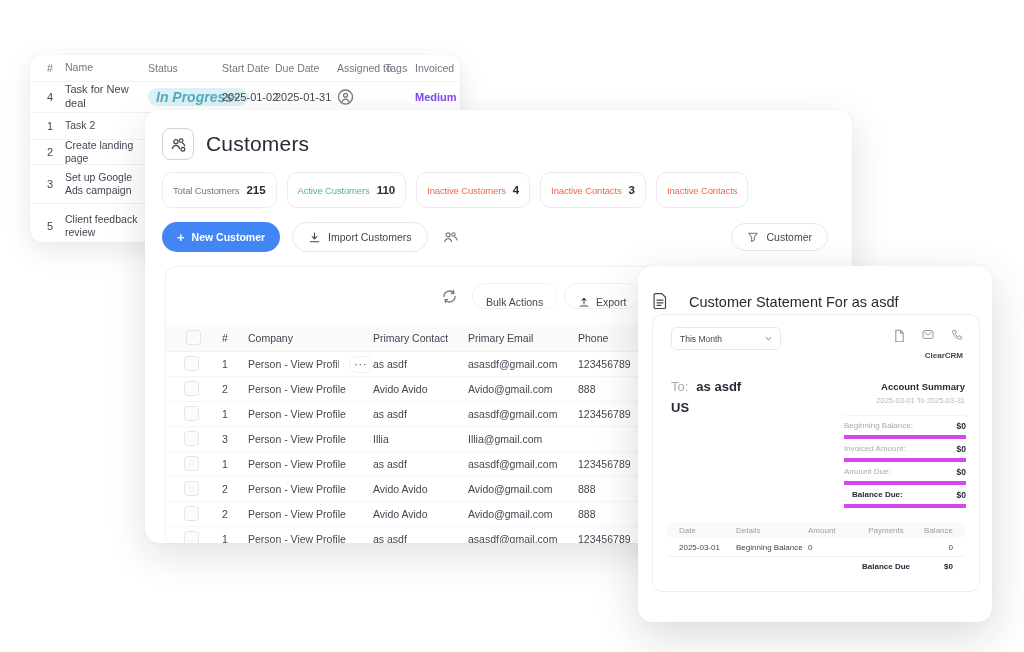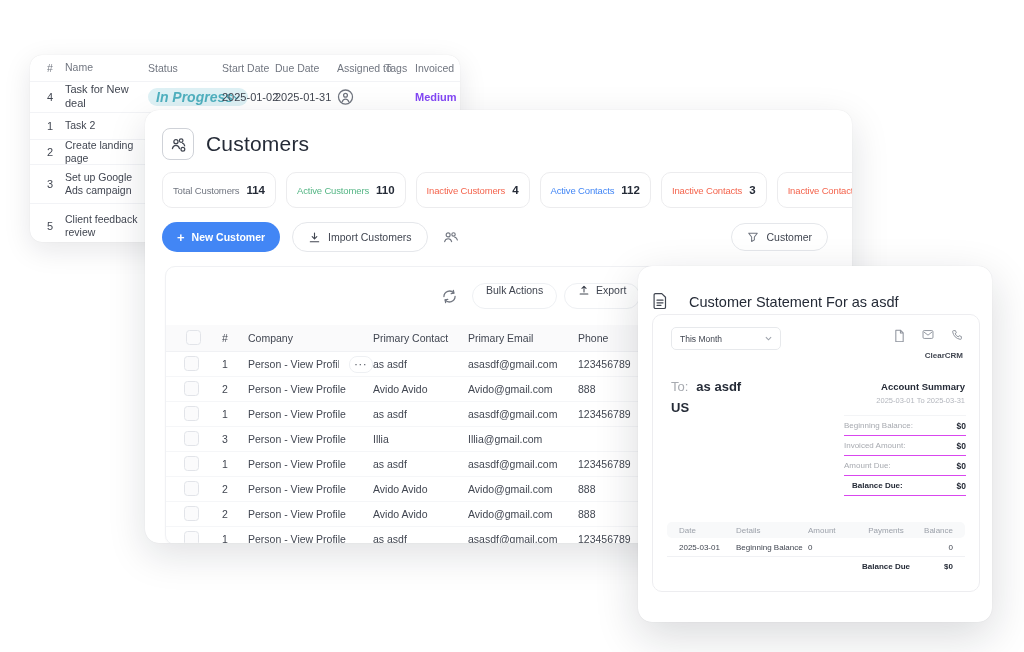--- a/index.html
+++ b/index.html
@@ -40,21 +40,21 @@
   .btn{display:inline-flex;align-items:center;gap:7px;height:30px;padding:0 15px;border-radius:15px;
     font-size:10.5px;color:#414651;background:#fff;border:1px solid #e5e7eb;cursor:pointer;}
   .btn-primary{color:#fff;border:none;font-weight:bold;}
   .icon-btn{border:none;background:none;padding:0 2px;color:#717680;}
   .spacer{flex:1;}
   .table-card{position:absolute;left:20px;top:156px;width:668px;height:277px;border:1px solid #f0f1f4;
     border-radius:10px;background:#fff;overflow:hidden;box-shadow:0 1px 2px rgba(16,24,40,.03);}
   .toolbar{position:relative;height:58px;}
   .toolbar .refresh{position:absolute;left:276px;top:22px;color:#717680;}
   .toolbar .pill{position:absolute;top:16px;height:26px;border:1px solid #eef0f3;border-radius:13px;
-    display:inline-flex;align-items:flex-start;gap:6px;padding:0 13px;font-size:10.5px;color:#414651;background:#fff;}
+    display:inline-flex;align-items:flex-end;gap:6px;padding:0 13px;font-size:10.5px;color:#414651;background:#fff;}
   .toolbar .bulk{left:306px;} .toolbar .export{left:398px;}
   .grid-row{display:grid;grid-template-columns:30px 34px 125px 95px 110px 1fr;align-items:center;
     padding-left:18px;height:24px;border-bottom:1px solid #f5f6f8;}
   .grid-head{height:26px;background:#fafafb;border-bottom:1px solid #f0f1f4;}
   .grid-head span{font-size:10px;color:#717680;}
   .grid-row .num{padding-left:8px;}
   .grid-row span{font-size:10.5px;color:#414651;white-space:nowrap;overflow:hidden;}
   .cb{width:13px;height:13px;border:1px solid #e2e4e9;border-radius:3.5px;background:#fbfbfc;display:inline-block;}
   .company-cell{display:flex;align-items:center;gap:10px;}
   .dots-btn{display:inline-flex;align-items:center;justify-content:center;width:24px;height:15px;
@@ -72,21 +72,21 @@
     font-size:8.5px;color:#414651;background:#fff;}
   .st-icons{position:absolute;right:16px;top:14px;display:flex;gap:17px;color:#8b909a;}
   .brand{position:absolute;right:16px;top:36px;font-size:8px;font-weight:bold;color:#414651;}
   .to-block{position:absolute;left:18px;top:64px;font-size:13px;}
   .to-line{display:flex;gap:8px;align-items:baseline;}
   .muted{color:#a7aab0;}
   .bold{font-weight:bold;color:#252b37;}
   .sum-title{position:absolute;right:14px;top:66px;font-size:9.5px;font-weight:bold;text-align:right;}
   .sum-period{position:absolute;right:14px;top:81px;font-size:7.5px;color:#b3b6bd;text-align:right;}
   .sum-rows{position:absolute;right:13px;top:100px;width:122px;}
-  .sum-row{display:flex;justify-content:space-between;align-items:center;height:19px;border-bottom:1px solid #d946ef;}
+  .sum-row{display:flex;justify-content:space-between;align-items:center;height:19px;border-bottom:4px solid #d946ef;}
   .sum-row:first-child{border-top:1px solid #f3f4f6;}
   .sum-label{font-size:8px;color:#a7aab0;}
   .sum-value{font-size:8.5px;font-weight:bold;color:#252b37;}
   .sum-row.final .sum-label{color:#252b37;font-weight:bold;padding-left:8px;}
   .showing{position:absolute;left:18px;top:190px;font-size:8.5px;color:#414651;}
   .st-table{position:absolute;left:14px;top:207px;width:298px;font-size:8px;}
   .st-tr{display:grid;grid-template-columns:69px 72px 40px 76px 1fr;align-items:center;height:16px;}
   .st-thead{background:#f8f9fa;border-radius:5px;color:#9ca1aa;}
   .st-tr > :first-child{padding-left:12px;}
   .st-tr .t-center{text-align:center;}
@@ -171,33 +171,29 @@
             <path d="M14.3 8.6c1.2.5 1.9 1.5 2.2 2.8"></path>
           <circle cx="14.6" cy="15" r="2"></circle>
         </svg>
       </span>
       <span class="cust-title">Customers</span>
     </div>
 
     <div class="chips">
       <span class="chip">
         <span class="chip-label" style="color: rgb(113, 118, 128);">Total Customers</span>
-        <span class="chip-value">114</span>
+        <span class="chip-value">215</span>
       </span>
       <span class="chip">
         <span class="chip-label" style="color: rgb(85, 182, 133);">Active Customers</span>
         <span class="chip-value">110</span>
       </span>
       <span class="chip">
         <span class="chip-label" style="color: rgb(244, 101, 78);">Inactive Customers</span>
         <span class="chip-value">4</span>
-      </span>
-      <span class="chip">
-        <span class="chip-label" style="color: rgb(66, 134, 245);">Active Contacts</span>
-        <span class="chip-value">112</span>
       </span>
       <span class="chip">
         <span class="chip-label" style="color: rgb(244, 101, 78);">Inactive Contacts</span>
         <span class="chip-value">3</span>
       </span>
       <span class="chip">
         <span class="chip-label" style="color: rgb(244, 101, 78);">Inactive Contacts</span>
 
       </span>
     </div>

